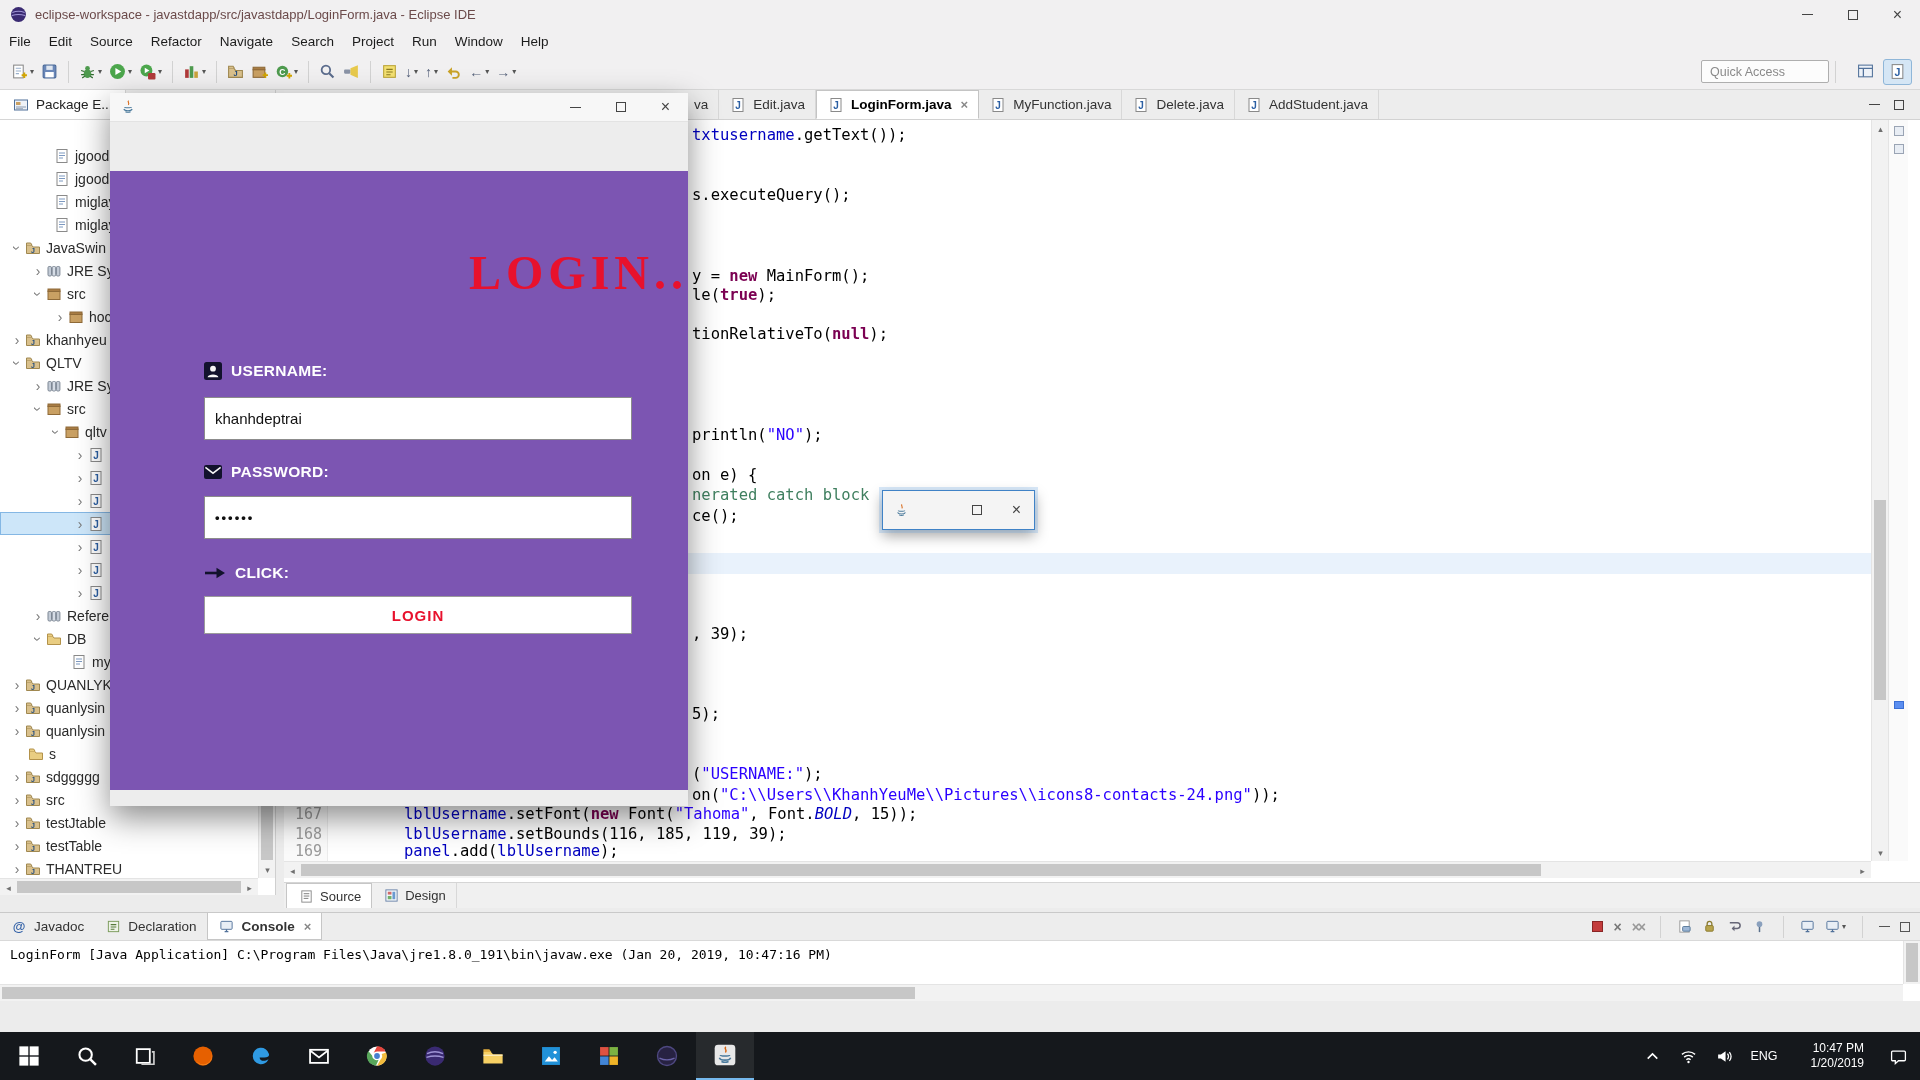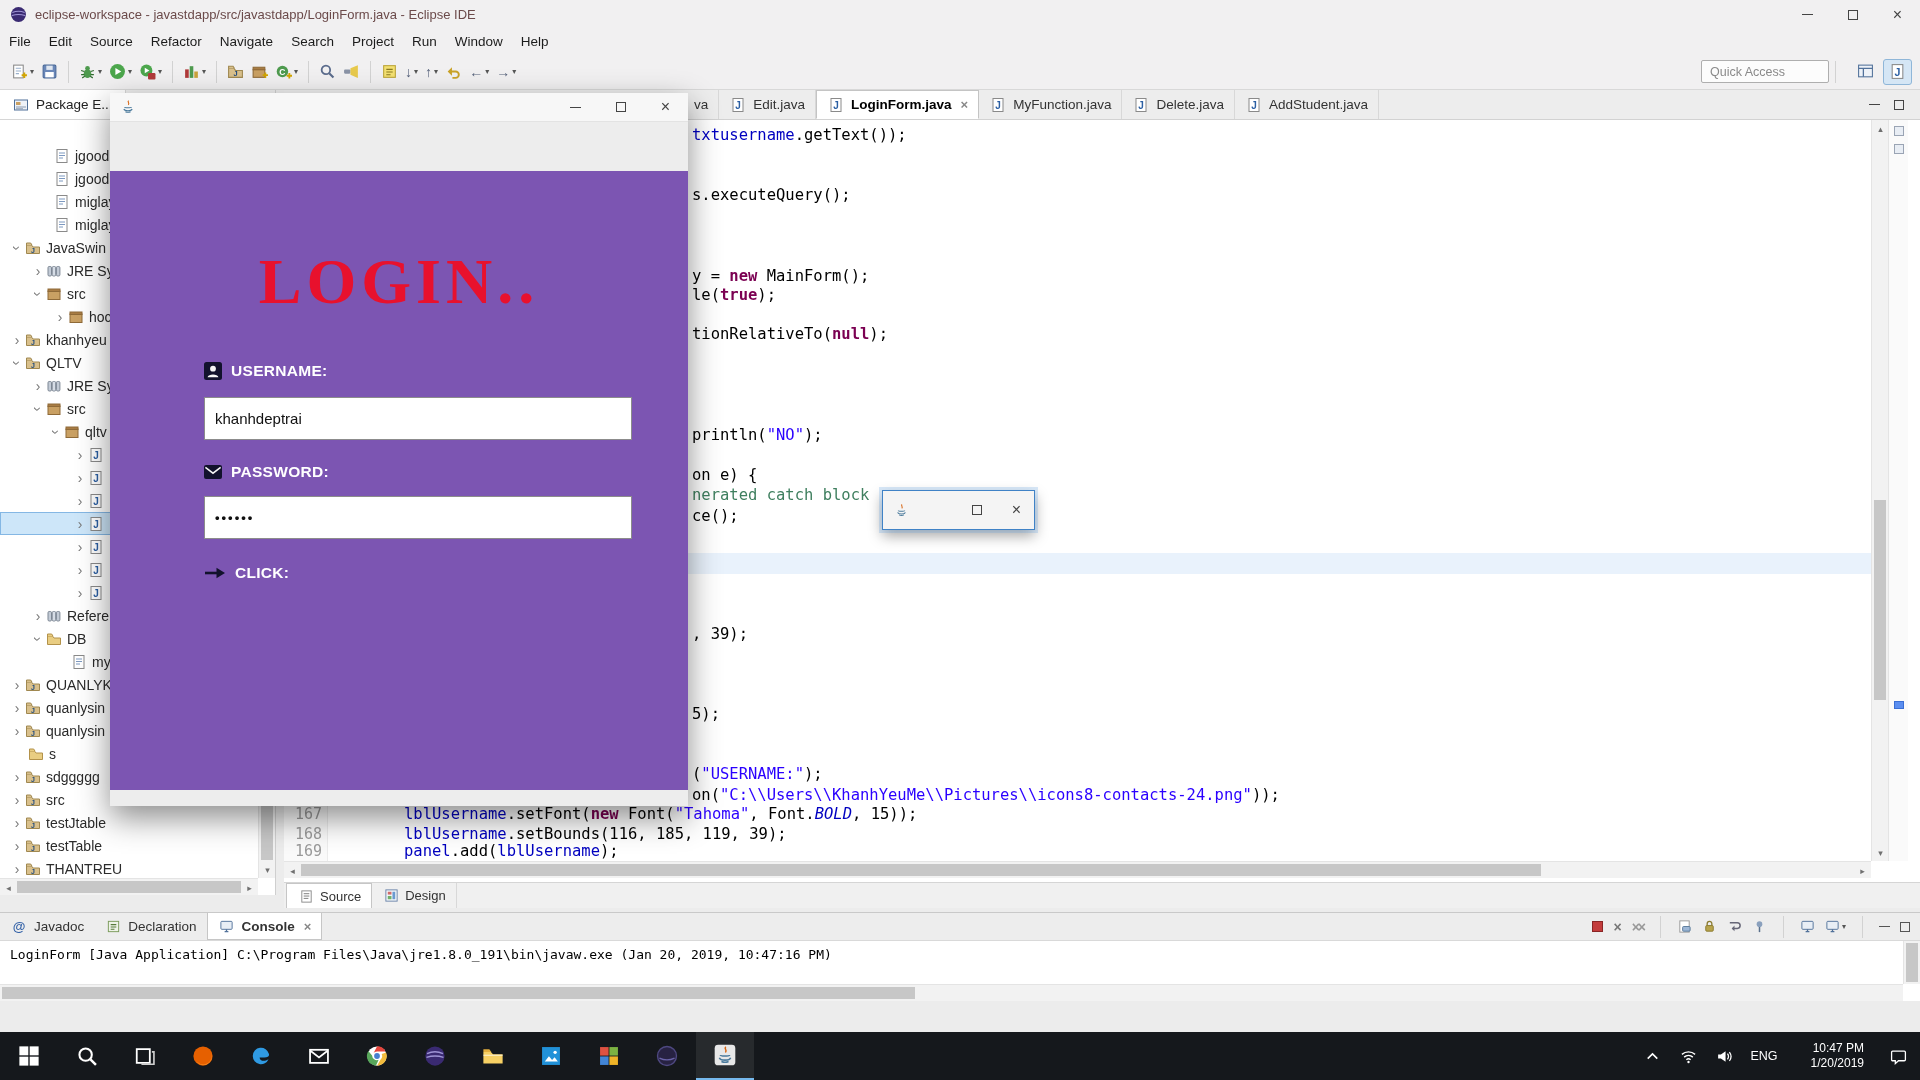--- a/index.html
+++ b/index.html
@@ -119,22 +119,22 @@
   .tray-item.lang{width:44px;font-size:12.5px}
   #clock{width:90px;display:flex;flex-direction:column;align-items:flex-end;justify-content:center;color:#fff;font-size:12px;line-height:15px;padding-right:12px}
 
   
   #login-window{position:absolute;left:110px;top:93px;width:578px;height:713px;background:#ededed;z-index:50;
     box-shadow:0 12px 30px rgba(0,0,0,.45)}
   #lw-titlebar{height:29px;background:#f7f7f7;border-bottom:1px solid #e3e3e3;display:flex;align-items:center}
   #lw-titlebar .ticon{margin-left:9px}
   #lw-controls{margin-left:auto;display:flex;height:100%}
   #lw-panel{position:absolute;left:0;top:78px;width:578px;height:619px;background:#7c55b2}
-  #lw-heading{position:absolute;left:0;right:0;top:74px;text-align:center;font-family:"Liberation Serif",serif;
-    font-weight:bold;font-size:64px;letter-spacing:5px;color:#e8112d}
+  #lw-heading{position:absolute;left:0;right:0;top:74px;text-align:right;font-family:"Liberation Serif",serif;
+    font-weight:bold;font-size:48px;letter-spacing:5px;color:#e8112d}
   .lw-row{position:absolute;left:94px;display:flex;align-items:center;gap:9px}
   .lw-row svg{width:18px;height:18px}
   #lw-click-row svg{width:22px;height:12px}
   .lw-label{color:#fff;font-weight:bold;font-size:15.5px;letter-spacing:.3px}
   .lw-field{position:absolute;left:94px;width:428px;height:43px;background:#fff;border:1px solid #8c8c8c;
     font-size:15px;color:#111;padding:12px 10px;font-family:"Liberation Sans",sans-serif;outline:none}
   #lw-username-row{top:191px}
   #lw-username-field{top:226px}
   #lw-password-row{top:292px}
   #lw-password-field{top:325px;font-size:13px;font-weight:bold;letter-spacing:2px}
@@ -1060,20 +1060,21 @@
       <input id="lw-password-field" class="lw-field" value="••••••" style="">
       <div class="lw-row" id="lw-click-row">
         <span>
           <svg viewBox="0 0 22 12">
               <path d="M1 6h13.5" stroke="#12122c" stroke-width="2.6"></path>
               <path d="M12.5 0.8L21 6l-8.5 5.2z" fill="#12122c"></path>
             </svg>
         </span>
         <span class="lw-label">CLICK:</span>
       </div>
+      <button id="lw-login-button">LOGIN</button>
     </div>
   </div>
 
   <div id="mini-window">
     <span class="ticon">
       <svg viewBox="0 0 16 16">
           <path d="M8.6 1.6c-1.8 1.5 1.5 2.4-.3 4.2" fill="none" stroke="#d86613" stroke-width="1.1"></path>
           <path d="M4.6 8c0 1 6.8 1 6.8 0M3.9 10c.7 2.3 7.5 2.3 8.2 0M5.4 12.7c1.7.8 3.5.8 5.2 0" fill="none" stroke="#4a7a9c" stroke-width="1.1"></path>
         </svg>
     </span>

